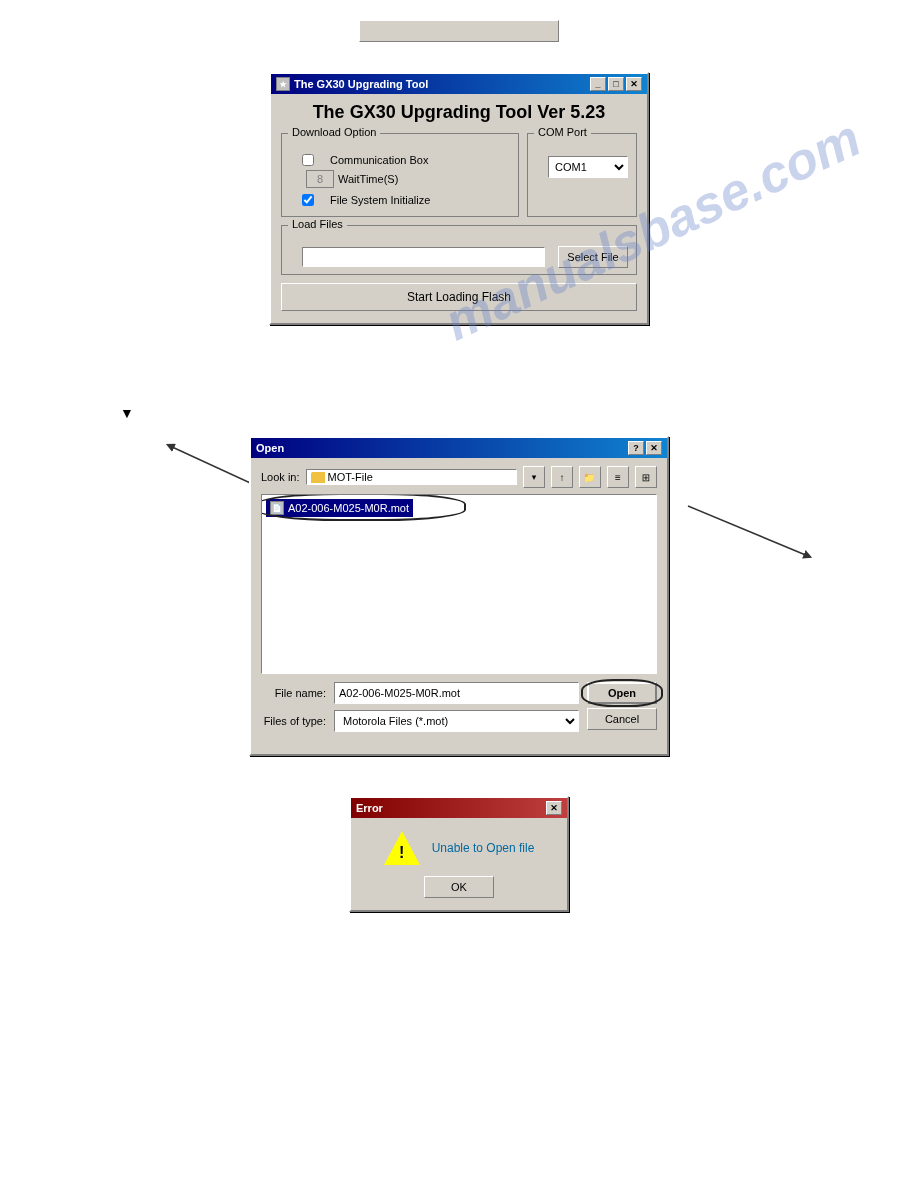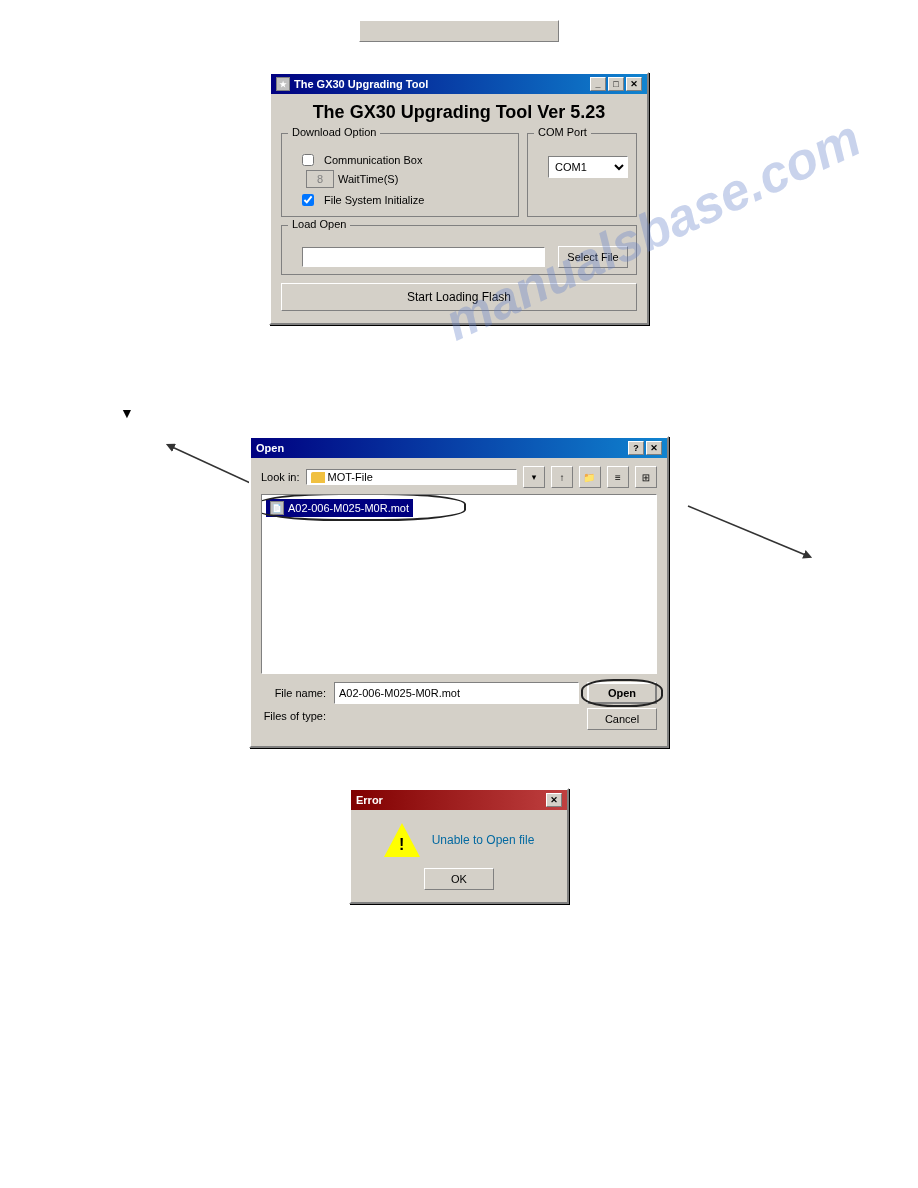--- a/index.html
+++ b/index.html
@@ -142,21 +142,21 @@
       flex: 1;
     }
 
     .com-port {
       width: 110px;
     }
 
     .checkbox-row {
       display: flex;
       align-items: flex-start;
-      gap: 10px;
+      gap: 16px;
       margin-bottom: 4px;
       margin-top: 6px;
     }
 
     .checkbox-row input[type="checkbox"] {
       width: 12px;
       height: 12px;
     }
 
     .wait-time-row {
@@ -540,21 +540,21 @@
             <select class="win-select">
               <option>COM1</option>
               <option>COM2</option>
               <option>COM3</option>
               <option>COM4</option>
             </select>
           </div>
         </div>
 
         <div class="win-fieldset load-file-fieldset" style="padding-top: 14px;">
-          <legend>Load Open</legend>
+          <legend>Load Files</legend>
           <div class="load-file-row">
             <input class="file-input" type="text" style="">
             <button class="select-file-btn">Select File</button>
           </div>
         </div>
 
         <button class="start-loading-btn">Start Loading Flash</button>
       </div>
     </div>
   </div>
@@ -616,20 +616,23 @@
         </div>
 
         <div style="display:flex; gap:8px; align-items:flex-start; margin-bottom:6px;">
           <div style="flex:1;">
             <div class="dialog-form-row">
               <span class="dialog-label">File name:</span>
               <input class="dialog-text-input" type="text" value="A02-006-M025-M0R.mot" style="">
             </div>
             <div class="dialog-form-row">
               <span class="dialog-label">Files of type:</span>
+              <select class="dialog-select">
+                <option>Motorola Files (*.mot)</option>
+              </select>
             </div>
           </div>
           <div class="btn-col">
 
             <div style="position:relative;">
               <div class="ellipse-annotation" style="top:-3px; left:-6px; width:82px; height:28px;"></div>
               <button class="dialog-btn">Open</button>
             </div>
             <button class="dialog-btn-cancel">Cancel</button>
           </div>

